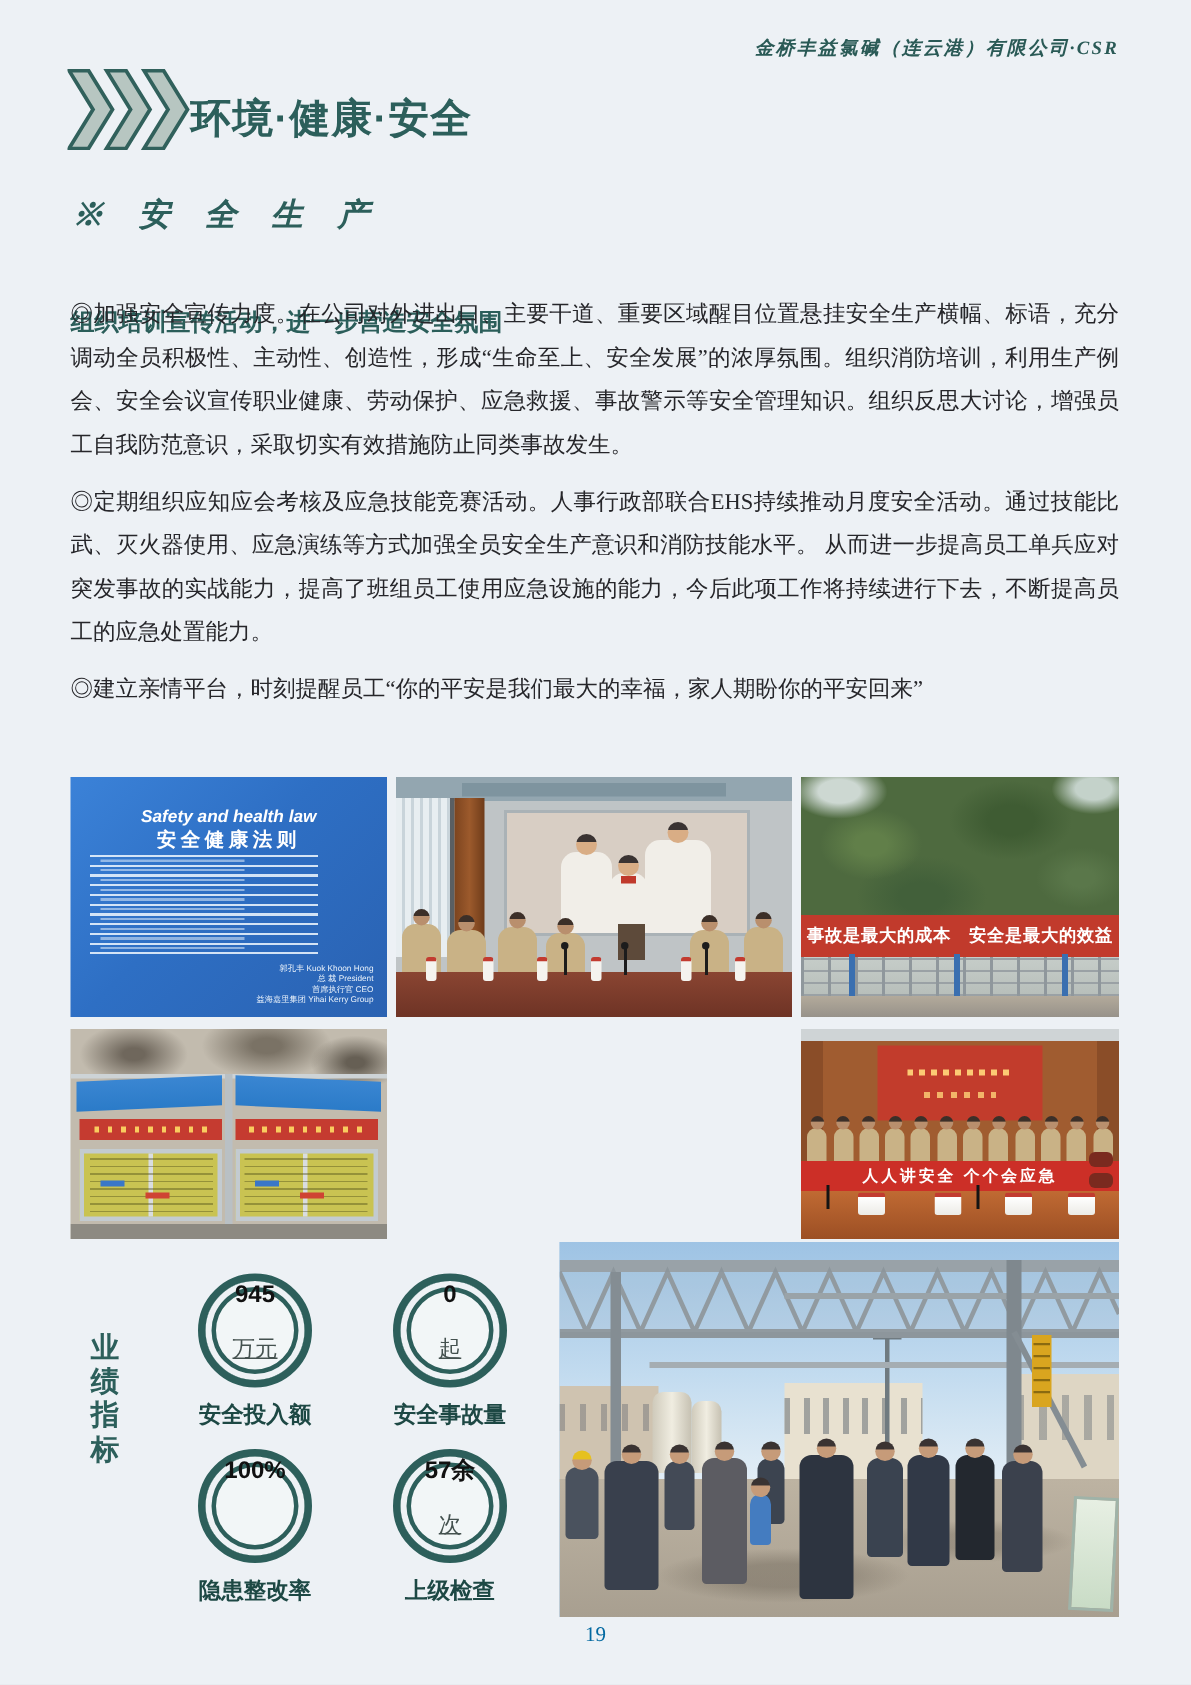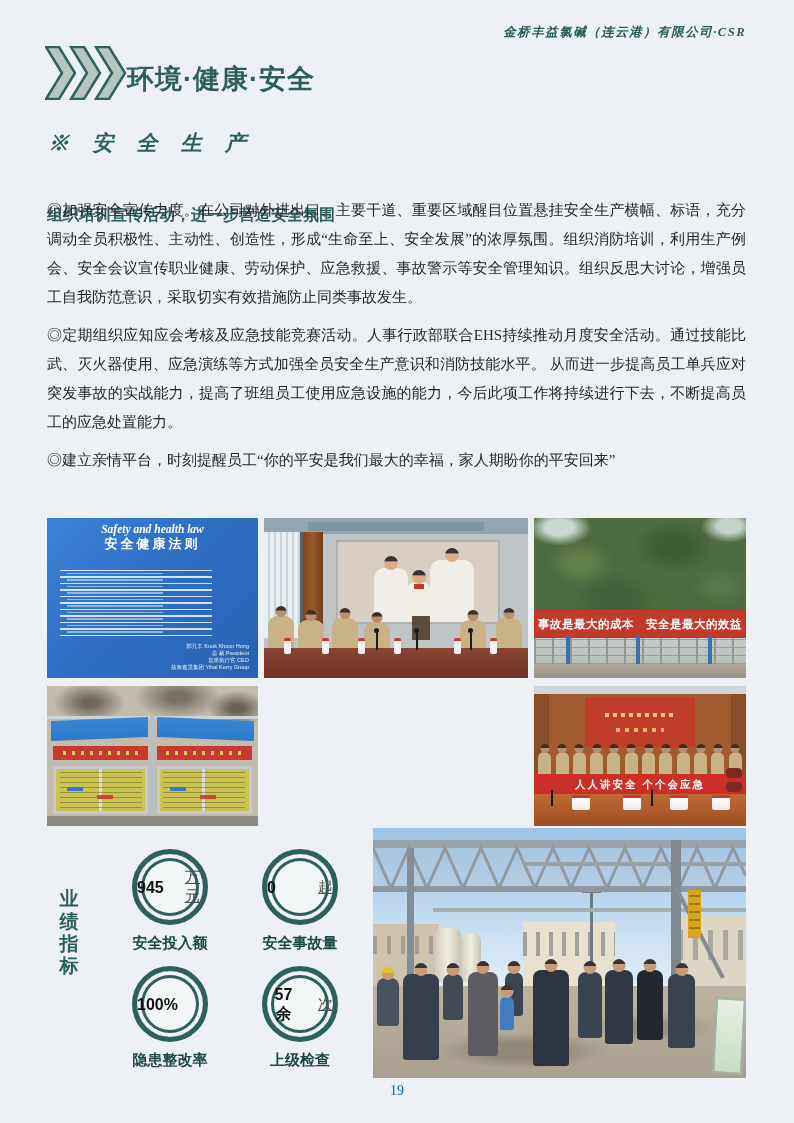--- a/index.html
+++ b/index.html
@@ -33,21 +33,21 @@
       background:
         radial-gradient(60px 34px at 20% 12%, #6f675c 12%, transparent 60%),
         radial-gradient(70px 36px at 62% 8%, #7a7265 14%, transparent 62%),
         radial-gradient(50px 30px at 90% 16%, #665f54 12%, transparent 60%),
         #c2bbae;}
   .p5{left:264px;top:686px;width:264px;height:140px;background:linear-gradient(#4a85cc 0 18px,#2f6fba 18px);}
   .p6{left:534px;top:686px;width:212px;height:140px;background:linear-gradient(90deg,#8a4d28 0 7%,#a05c30 7% 93%,#8a4d28 93%);}
   .p7{left:373px;top:828px;width:373px;height:250px;background:#9ec3e4;}
 
   
-  .p1t{margin-top:5px;text-align:center;color:#fff;font-style:italic;font-weight:bold;font-size:11.5px;font-family:Liberation Serif, serif;}
+  .p1t{margin-top:21px;text-align:center;color:#fff;font-style:italic;font-weight:bold;font-size:11.5px;font-family:Liberation Sans, sans-serif;}
   .p1z{text-align:center;color:#fff;font-weight:bold;font-size:13px;letter-spacing:3px;}
   .rules-a{left:13px;top:52px;width:152px;height:66px;background:repeating-linear-gradient(to bottom,rgba(240,248,255,.85) 0 1.5px,transparent 1.5px 6.5px);}
   .rules-b{left:20px;top:55px;width:96px;height:63px;background:repeating-linear-gradient(to bottom,rgba(240,248,255,.5) 0 1.5px,transparent 1.5px 6.5px);}
   .p1sig{position:absolute;right:9px;bottom:7px;text-align:right;color:#eaf2fb;font-size:5.5px;line-height:7px;font-family:"Liberation Sans",sans-serif;}
   .p1sig span{display:block;}
 
   
   .p2ceil{left:0;top:0;width:100%;height:16px;background:#93a6b0;}
   .p2ceil2{left:44px;top:4px;width:176px;height:9px;background:#7e949f;}
   .p2win{left:0;top:14px;width:36px;height:106px;background:repeating-linear-gradient(90deg,#e8eef1 0 4px,#c9d4da 4px 6px);border-right:3px solid #5a5f63;}
@@ -129,21 +129,21 @@
       linear-gradient(#bdb3a2,#a89f90);}
   .p7sign{right:2px;bottom:4px;width:26px;height:72px;background:linear-gradient(#e7efe3,#c9dcc6);border:2px solid #9fb3a8;transform:rotate(3deg);}
   .person{border-radius:8px 8px 3px 3px;}
   .person::before{content:"";position:absolute;top:-11px;left:50%;transform:translateX(-50%);width:13px;height:13px;border-radius:50%;background:linear-gradient(#3a3332 40%,#c69b79 42%);}
   .helmet::before{background:linear-gradient(#e6c11f 45%,#c69b79 47%);}
   .pattern{background-image:repeating-linear-gradient(45deg,rgba(255,255,255,.22) 0 1px,transparent 1px 3px);}
 
   
   .vlabel{position:absolute;left:56px;top:872px;writing-mode:vertical-rl;text-orientation:upright;font-family:"Liberation Sans",sans-serif;font-weight:bold;font-size:19px;color:#2c5f5b;letter-spacing:23px;}
   .metric{position:absolute;width:120px;text-align:center;}
-  .ring{width:76px;height:76px;margin:0 auto;border-radius:50%;box-sizing:border-box;border:5px solid #2d5f5b;box-shadow:inset 0 0 0 4px #eef2f5,inset 0 0 0 7px #2d5f5b;background:#f2f6f7;display:flex;flex-direction:row;align-items:center;justify-content:space-between;gap:18px;}
+  .ring{width:76px;height:76px;margin:0 auto;border-radius:50%;box-sizing:border-box;border:5px solid #2d5f5b;box-shadow:inset 0 0 0 4px #eef2f5,inset 0 0 0 7px #2d5f5b;background:#f2f6f7;display:flex;flex-direction:column;align-items:center;justify-content:flex-start;gap:18px;}
   .mval{font-family:"Liberation Sans",sans-serif;font-weight:bold;font-size:16px;color:#111;line-height:19px;}
   .munit{font-size:15px;color:#44514f;line-height:19px;text-decoration:underline;}
   .mlab{margin-top:9px;font-family:"Liberation Sans",sans-serif;font-weight:bold;font-size:15px;color:#1d4844;}
 
   .pgnum{position:absolute;left:0;right:0;top:1083px;text-align:center;font-size:14px;color:#0369a1;}
 </style>
 </head>
 <body>
 
 <div class="page">

